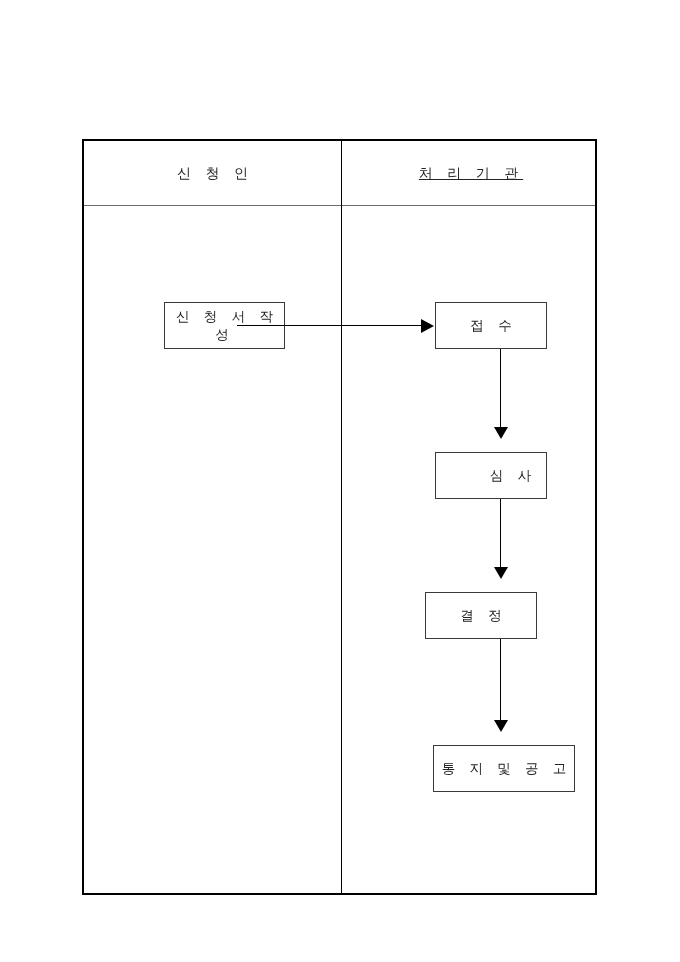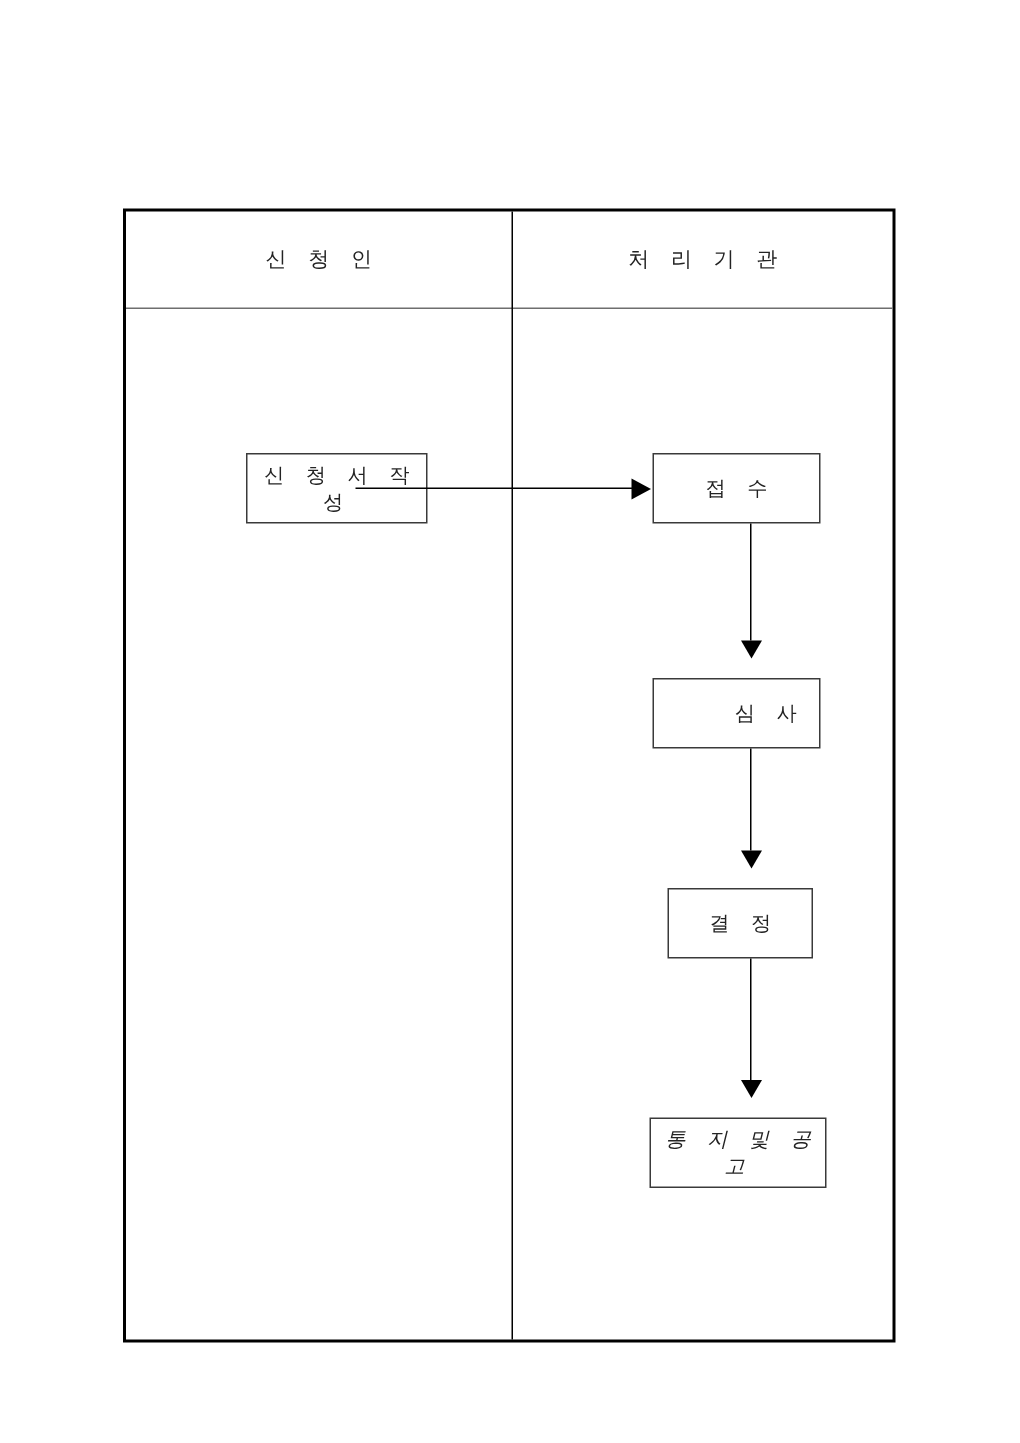--- a/index.html
+++ b/index.html
@@ -90,21 +90,21 @@
     top: 0;
     height: 64px;
     line-height: 64px;
     text-align: center;
     font-size: 14px;
     color: #232323;
     letter-spacing: 5px;
     text-indent: 5px;
   }
   .col-head.left  { left: 0px;   width: 257px; }
-  .col-head.right { left: 258px; width: 253px; }
+  .col-head.right { left: 258px; width: 253px; text-decoration: underline; }
 
   
   .flow-box {
     position: absolute;
     border: 1px solid #3a3a3a;
     box-sizing: border-box;
     background: #ffffff;
     text-align: center;
     font-size: 13.5px;
     color: #232323;
@@ -114,22 +114,22 @@
     align-items: center;
     justify-content: center;
   }
 
   
   #box-apply  { left: 116px; top: 302px; width: 121px; height: 47px; margin-left: 48px; }
 
   
   #box-receipt { left: 435px; top: 302px; width: 112px; height: 47px; }
   #box-review  { left: 435px; top: 452px; width: 112px; height: 47px; padding-left: 39px; }
-  #box-decide  { left: 445px; top: 592px; width: 97px; height: 47px; }
-  #box-notify  { left: 433px; top: 745px; width: 118px; height: 47px; font-style: italic; }
+  #box-decide  { left: 425px; top: 592px; width: 112px; height: 47px; }
+  #box-notify  { left: 433px; top: 745px; width: 142px; height: 47px; }
 
   
   .line-h {
     position: absolute;
     height: 1px;
     background: #000000;
   }
   .line-v {
     position: absolute;
     width: 1px;

